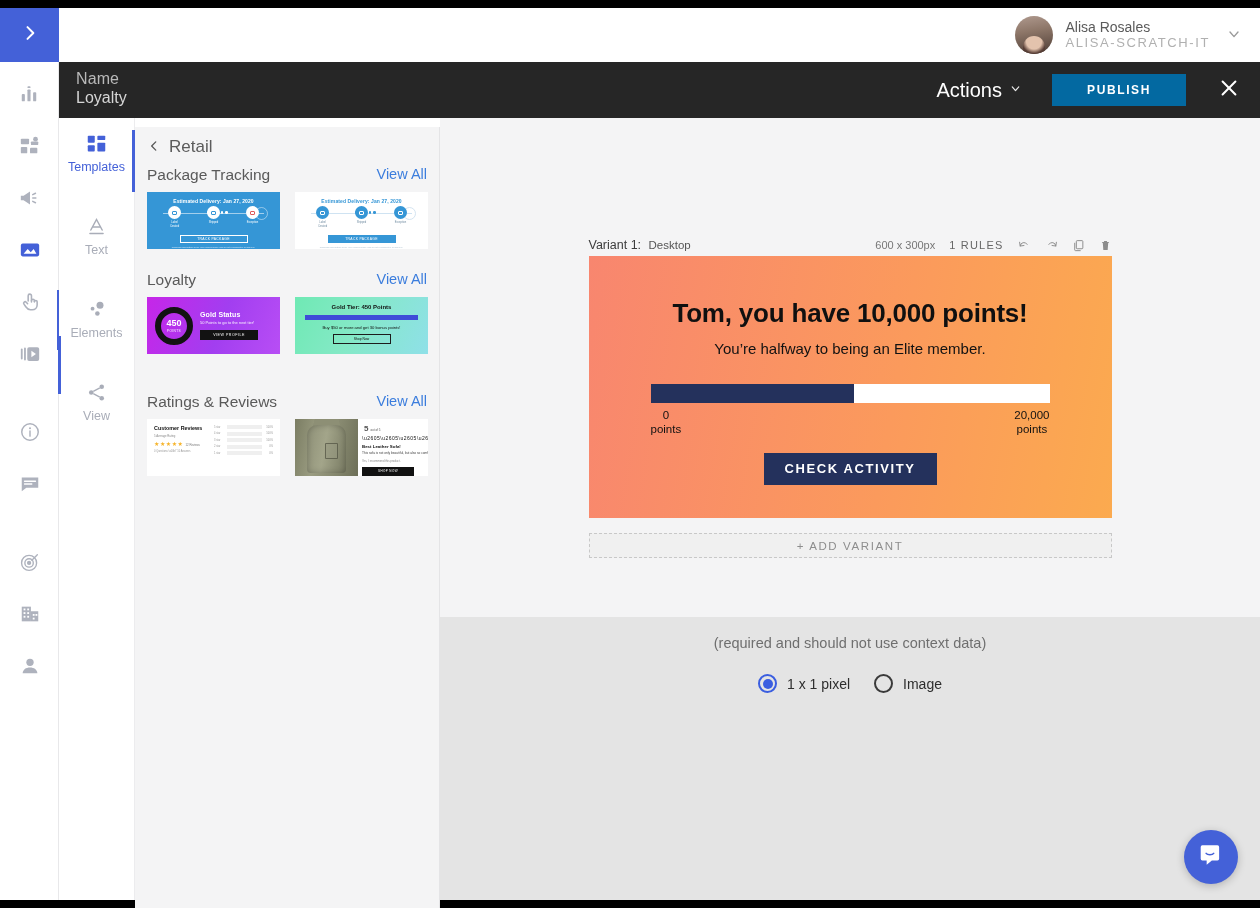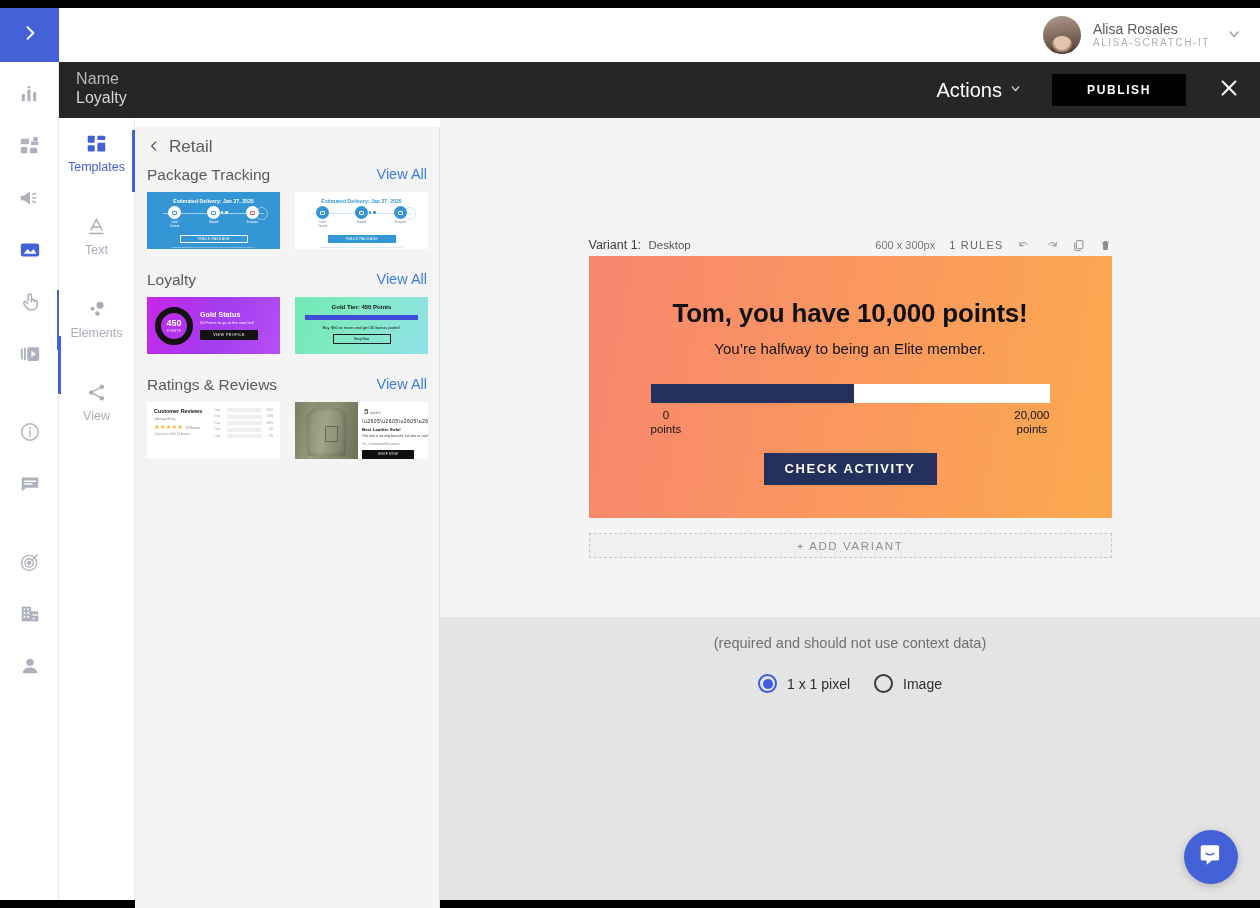--- a/index.html
+++ b/index.html
@@ -65,21 +65,21 @@
   .namebar-right {
     margin-left: auto; display: flex; align-items: center; padding-right: 14px;
   }
   .actions-btn {
     display: flex; align-items: center; gap: 7px;
     color: #ffffff; font-size: 20px; cursor: pointer; padding: 4px 6px;
   }
   .actions-btn .chev { font-size: 13px; opacity: .9; }
   .publish-btn {
     margin-left: 24px;
-    width: 134px; height: 32px; background: #000000; color: #fff;
+    width: 134px; height: 32px; background: #0369a1; color: #fff;
     font-size: 12px; letter-spacing: 1.6px; font-weight: bold;
     display: flex; align-items: center; justify-content: center;
     cursor: pointer; border: none;
     font-family: "Liberation Sans", sans-serif;
   }
   .close-btn {
     margin-left: 26px; width: 34px; height: 34px; color: #fff;
     display: flex; align-items: center; justify-content: center; cursor: pointer;
   }
   .close-btn svg { width: 22px; height: 22px; }
@@ -95,21 +95,21 @@
     position: relative; overflow: hidden; flex: none;
   }
   .avatar::after {
     content: ""; position: absolute; left: 50%; top: 52%;
     width: 22px; height: 22px; transform: translateX(-50%);
     border-radius: 50% 50% 44% 44%;
     background: radial-gradient(circle at 50% 25%, #e3c3ad 0 38%, #5a4038 60%, #2e2220 100%);
   }
   .account-text { margin-left: 12px; line-height: 1.15; }
   .account-name { font-size: 14px; color: #5a5a5a; }
-  .account-sub { font-size: 10px; color: #b0b0b0; letter-spacing: 1.6px; }
+  .account-sub { font-size: 13px; color: #b0b0b0; letter-spacing: 1.6px; }
   .account-chev { margin-left: 16px; color: #9a9a9a; font-size: 14px; }
 
   
   .tool-col {
     position: absolute; left: 59px; top: 118px; width: 76px; height: 782px;
     background: #ffffff; border-right: 1px solid #ececee;
   }
   .tool-item {
     padding-top: 13px; padding-bottom: 6px; text-align: center;
     cursor: pointer; color: #a9adb8; position: relative;
@@ -677,21 +677,21 @@
         <div class="thumb ly2">
           <h4>Gold Tier: 450 Points</h4>
           <div class="ly2-bar"></div>
           <p>Buy $50 or more and get 30 bonus points!</p>
           <div class="ly2-btn">Shop Now</div>
         </div>
 
       </div>
     </div>
 
-    <div class="tmpl-group" style="padding-top:22px">
+    <div class="tmpl-group" style="padding-top:39px">
       <div class="tmpl-head">
         <div class="tmpl-title">Ratings &amp; Reviews</div>
         <div class="tmpl-viewall">View All</div>
       </div>
       <div class="tmpl-row">
 
         <div class="thumb rv1">
           <div class="rv1-left">
             <h4>Customer Reviews</h4>
             <div class="sub">5 Average Rating</div>

